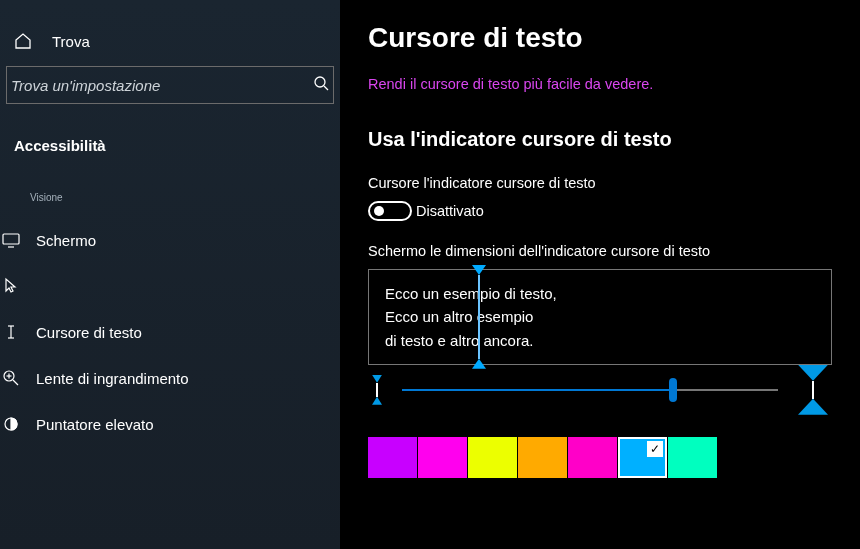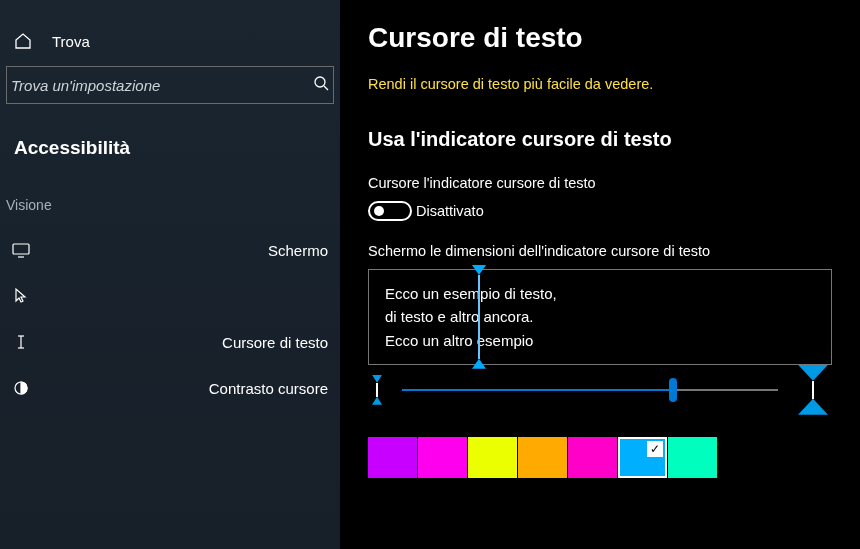--- a/index.html
+++ b/index.html
@@ -7,29 +7,29 @@
 
 .sidebar { width: 340px; background: linear-gradient(180deg, #1a2530 0%, #171f28 100%); padding: 0; display: flex; flex-direction: column; }
 .home-row { display: flex; align-items: center; gap: 20px; padding: 32px 14px 16px 14px; cursor: pointer; }
 .home-label { font-size: 15px; }
 
 .search-box { margin: 0 6px 29px 6px; border: 1px solid #6b6b6b; display: flex; align-items: center; padding: 8px 4px; }
 .search-box input { background: transparent; border: none; outline: none; color: #fff; font-size: 15px; flex: 1; font-style: italic; }
 .search-box input::placeholder { color: #cdd3d8; font-style: italic; }
 .search-icon { color: #fff; }
 
-.category-title { font-size: 19px; font-weight: 600; padding: 4px 14px 28px 14px; }
-.group-title { font-size: 14px; color: #a4b0ba; padding: 10px 14px 14px 6px; }
+.category-title { font-size: 15px; font-weight: 600; padding: 4px 14px 28px 14px; }
+.group-title { font-size: 10px; color: #a4b0ba; padding: 10px 14px 14px 30px; }
 
-.nav-item { display: flex; align-items: center; gap: 32px; padding: 14px 12px; cursor: pointer; font-size: 15px; justify-content: space-between; }
+.nav-item { display: flex; align-items: center; gap: 16px; padding: 14px 2px; cursor: pointer; font-size: 15px; }
 .nav-icon { width: 18px; height: 18px; display: flex; align-items: center; justify-content: center; flex-shrink: 0; }
 
 .main { flex: 1; background: #000; padding: 22px 28px 0 28px; overflow: hidden; }
 .page-title { font-size: 28px; font-weight: 600; margin-bottom: 22px; }
-.page-desc { font-size: 14.5px; color: #fde047; margin-bottom: 36px; }
+.page-desc { font-size: 14.5px; color: #d946ef; margin-bottom: 36px; }
 .section-title { font-size: 20px; font-weight: 600; margin-bottom: 24px; }
 .setting-label { font-size: 14.5px; margin-bottom: 10px; }
 
 .toggle-row { display: flex; align-items: center; gap: 4px; margin-bottom: 22px; }
 .toggle { width: 44px; height: 20px; border: 2px solid #fff; border-radius: 10px; position: relative; cursor: pointer; }
 .toggle-knob { width: 10px; height: 10px; border-radius: 50%; background: #fff; position: absolute; left: 4px; top: 3px; }
 .toggle-state { font-size: 14.5px; }
 
 .preview-box { border: 1px solid #767676; padding: 12px 16px; font-size: 15px; line-height: 1.55; position: relative; }
 .caret-ind { position: absolute; width: 14px; left: 103px; }
@@ -107,30 +107,41 @@
     <span class="nav-icon">
       <svg width="18" height="18" viewBox="0 0 18 18" fill="none" stroke="#fff" stroke-width="1.2">
           <line x1="9" y1="3" x2="9" y2="15"></line>
           <path d="M6 3 Q9 3 9 3 Q9 3 12 3"></path>
           <path d="M6 15 Q9 15 9 15 Q9 15 12 15"></path>
         </svg>
     </span>
     <span>Cursore di testo</span>
   </div>
 
+  <div class="nav-item">
+    <span class="nav-icon">
+      <svg width="18" height="18" viewBox="0 0 18 18" fill="none" stroke="#fff" stroke-width="1.2">
+          <circle cx="7" cy="7" r="5"></circle>
+          <line x1="11" y1="11" x2="16" y2="16"></line>
+          <line x1="7" y1="4.5" x2="7" y2="9.5"></line>
+          <line x1="4.5" y1="7" x2="9.5" y2="7"></line>
+        </svg>
+    </span>
+    <span>Lente di ingrandimento</span>
+  </div>
 
 
   <div class="nav-item">
     <span class="nav-icon">
       <svg width="18" height="18" viewBox="0 0 18 18" fill="none" stroke="#fff" stroke-width="1.2">
           <circle cx="9" cy="9" r="6"></circle>
           <path d="M9 3 A6 6 0 0 1 9 15 Z" fill="#fff"></path>
         </svg>
     </span>
-    <span>Contrasto cursore</span>
+    <span>Puntatore elevato</span>
   </div>
 </div>
 
 <div class="main">
   <div class="page-title">Cursore di testo</div>
   <div class="page-desc">Rendi il cursore di testo più facile da vedere.</div>
   <div class="section-title">Usa l'indicatore cursore di testo</div>
 
   <div class="setting-label">Cursore l'indicatore cursore di testo</div>
   <div class="toggle-row">
@@ -143,22 +154,22 @@
   <div class="setting-label">Schermo le dimensioni dell'indicatore cursore di testo</div>
   <div class="preview-box">
     <div class="caret-ind top">
         <div class="cap"></div>
       </div>
     <div class="caret-line"></div>
     <div class="caret-ind bottom">
         <div class="cap"></div>
       </div>
     <div>Ecco un esempio di testo,</div>
+    <div>Ecco un altro esempio</div>
     <div>di testo e altro ancora.</div>
-    <div>Ecco un altro esempio</div>
   </div>
 
   <div class="slider-row">
     <div class="slider-ind small">
       <div class="dcap up"></div>
         <div class="bar"></div>
         <div class="dcap down"></div>
     </div>
     <div class="slider-track">
       <div class="slider-fill"></div>

